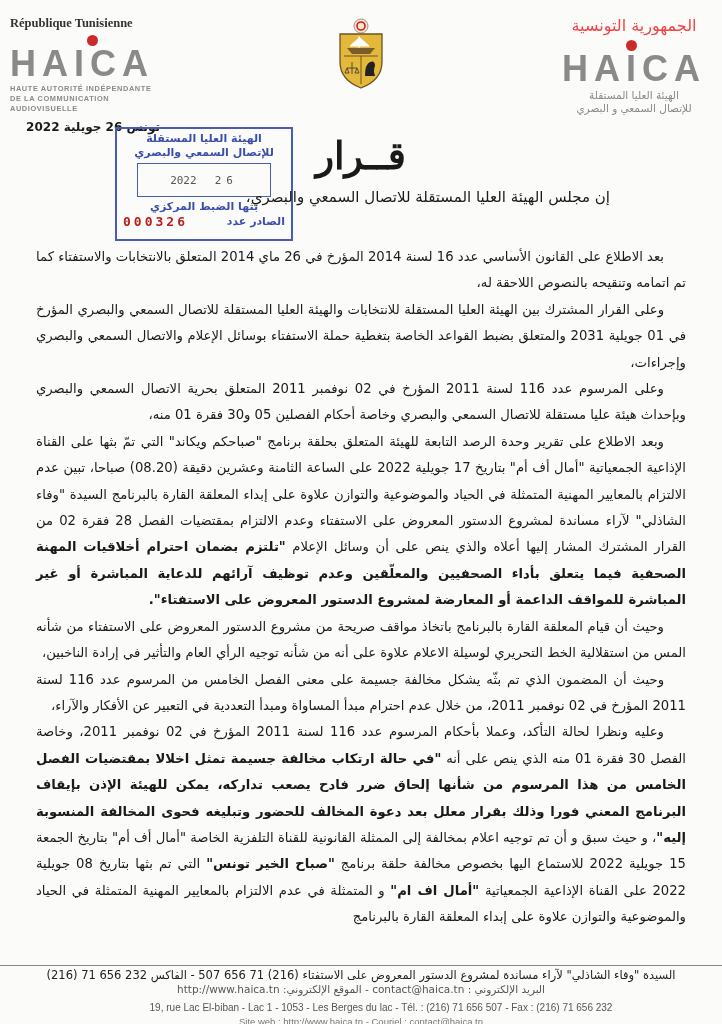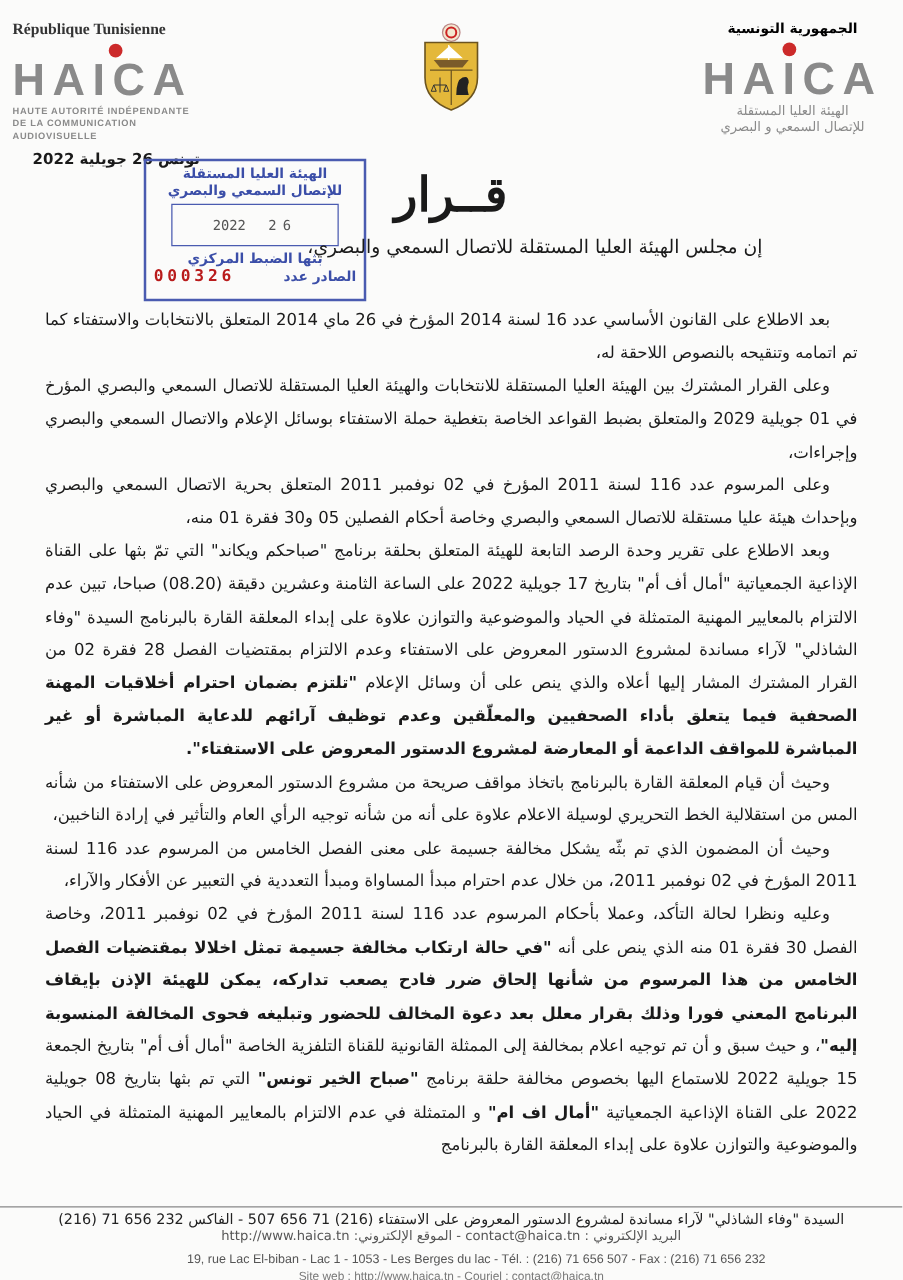--- a/index.html
+++ b/index.html
@@ -10,21 +10,21 @@
     .left-head { position: absolute; left: 10px; top: 16px; width: 150px; }
     .rep-fr { font-family: "Liberation Serif", serif; font-weight: bold; font-size: 12.5px; color: #333; }
     .logo { position: relative; font-family: "Liberation Sans", sans-serif; font-weight: bold; color: #8a8a8a; letter-spacing: 6px; line-height: 1; }
     .logo-left { font-size: 36px; margin-top: 15px; }
     .logo-dot { position: absolute; width: 11px; height: 11px; border-radius: 50%; background: #cc2a2a; }
     .left-head .logo-dot { left: 77px; top: -11px; }
     .sub-fr { font-family: "Liberation Sans", sans-serif; font-weight: bold; font-size: 7.4px; color: #8a8a8a; letter-spacing: 0.6px; line-height: 10px; margin-top: 2px; }
     .date-head { font-weight: bold; font-size: 12px; margin-top: 6px; direction: rtl; }
 
     .right-head { position: absolute; right: 8px; top: 16px; width: 160px; text-align: center; }
-    .rep-ar { font-weight: bold; font-size: 11px; color: #000000; direction: rtl; }
+    .rep-ar { font-weight: normal; font-size: 16px; color: #ef4444; direction: rtl; }
     .logo-right { font-size: 36px; margin-top: 16px; }
     .right-head .logo-dot { left: 72px; top: -11px; }
     .sub-ar { font-size: 10.5px; color: #8a8a8a; direction: rtl; line-height: 13px; margin-top: 2px; }
 
     .emblem { position: absolute; left: 337px; top: 18px; width: 48px; height: 72px; }
 
     .stamp { position: absolute; left: 115px; top: 127px; width: 178px; height: 114px; border: 2px solid #4a5bb0; color: #3b4ea8; text-align: center; }
     .stamp-line { font-size: 11px; font-weight: bold; direction: rtl; line-height: 14px; }
     .stamp-box { margin: 3px 20px; height: 34px; border: 1.5px solid #4a5bb0; display: flex; align-items: center; justify-content: center; gap: 18px; font-family: "DejaVu Sans Mono", monospace; font-size: 11px; color: #555; }
     .stamp-box .day { letter-spacing: 5px; text-align: center; }
@@ -99,21 +99,21 @@
     <span>الصادر عدد</span>
     <span class="stamp-digits">000326</span>
   </div>
 </div>
 
 <div class="title">قــرار</div>
 <div class="intro">إن مجلس الهيئة العليا المستقلة للاتصال السمعي والبصري،</div>
 
 <div class="body">
   <p>بعد الاطلاع على القانون الأساسي عدد 16 لسنة 2014 المؤرخ في 26 ماي 2014 المتعلق بالانتخابات والاستفتاء كما تم اتمامه وتنقيحه بالنصوص اللاحقة له،</p>
-  <p>وعلى القرار المشترك بين الهيئة العليا المستقلة للانتخابات والهيئة العليا المستقلة للاتصال السمعي والبصري المؤرخ في 01 جويلية 2029 والمتعلق بضبط القواعد الخاصة بتغطية حملة الاستفتاء بوسائل الإعلام والاتصال السمعي والبصري وإجراءات،</p>
+  <p>وعلى القرار المشترك بين الهيئة العليا المستقلة للانتخابات والهيئة العليا المستقلة للاتصال السمعي والبصري المؤرخ في 01 جويلية 2031 والمتعلق بضبط القواعد الخاصة بتغطية حملة الاستفتاء بوسائل الإعلام والاتصال السمعي والبصري وإجراءات،</p>
   <p>وعلى المرسوم عدد 116 لسنة 2011 المؤرخ في 02 نوفمبر 2011 المتعلق بحرية الاتصال السمعي والبصري وبإحداث هيئة عليا مستقلة للاتصال السمعي والبصري وخاصة أحكام الفصلين 05 و30 فقرة 01 منه،</p>
   <p><span>وبعد الاطلاع على تقرير وحدة الرصد التابعة للهيئة المتعلق بحلقة برنامج "صباحكم ويكاند" التي تمّ بثها على القناة الإذاعية الجمعياتية "أمال أف أم" بتاريخ 17 جويلية 2022 على الساعة الثامنة وعشرين دقيقة (08.20) صباحا، تبين عدم الالتزام بالمعايير المهنية المتمثلة في الحياد والموضوعية والتوازن علاوة على إبداء المعلقة القارة بالبرنامج السيدة "وفاء الشاذلي" لآراء مساندة لمشروع الدستور المعروض على الاستفتاء وعدم الالتزام بمقتضيات الفصل 28 فقرة 02 من القرار المشترك المشار إليها أعلاه والذي ينص على أن وسائل الإعلام </span><b>"تلتزم بضمان احترام أخلاقيات المهنة الصحفية فيما يتعلق بأداء الصحفيين والمعلّقين وعدم توظيف آرائهم للدعاية المباشرة أو غير المباشرة للمواقف الداعمة أو المعارضة لمشروع الدستور المعروض على الاستفتاء".</b></p>
   <p>وحيث أن قيام المعلقة القارة بالبرنامج باتخاذ مواقف صريحة من مشروع الدستور المعروض على الاستفتاء من شأنه المس من استقلالية الخط التحريري لوسيلة الاعلام علاوة على أنه من شأنه توجيه الرأي العام والتأثير في إرادة الناخبين،</p>
   <p>وحيث أن المضمون الذي تم بثّه يشكل مخالفة جسيمة على معنى الفصل الخامس من المرسوم عدد 116 لسنة 2011 المؤرخ في 02 نوفمبر 2011، من خلال عدم احترام مبدأ المساواة ومبدأ التعددية في التعبير عن الأفكار والآراء،</p>
   <p><span>وعليه ونظرا لحالة التأكد، وعملا بأحكام المرسوم عدد 116 لسنة 2011 المؤرخ في 02 نوفمبر 2011، وخاصة الفصل 30 فقرة 01 منه الذي ينص على أنه </span><b>"في حالة ارتكاب مخالفة جسيمة تمثل اخلالا بمقتضيات الفصل الخامس من هذا المرسوم من شأنها إلحاق ضرر فادح يصعب تداركه، يمكن للهيئة الإذن بإيقاف البرنامج المعني فورا وذلك بقرار معلل بعد دعوة المخالف للحضور وتبليغه فحوى المخالفة المنسوبة إليه"</b><span>، و حيث سبق و أن تم توجيه اعلام بمخالفة إلى الممثلة القانونية للقناة التلفزية الخاصة "أمال أف أم" بتاريخ الجمعة 15 جويلية 2022 للاستماع اليها بخصوص مخالفة حلقة برنامج </span><b>"صباح الخير تونس"</b><span> التي تم بثها بتاريخ 08 جويلية 2022 على القناة الإذاعية الجمعياتية </span><b>"أمال اف ام"</b> <span>و المتمثلة في عدم الالتزام بالمعايير المهنية المتمثلة في الحياد والموضوعية والتوازن علاوة على إبداء المعلقة القارة بالبرنامج</span></p>
 </div>
 
 <div class="footer-rule"></div>
 <div class="footer">
   <div class="foot1">السيدة "وفاء الشاذلي" لآراء مساندة لمشروع الدستور المعروض على الاستفتاء (216) 71 656 507 - الفاكس 232 656 71 (216)</div>

